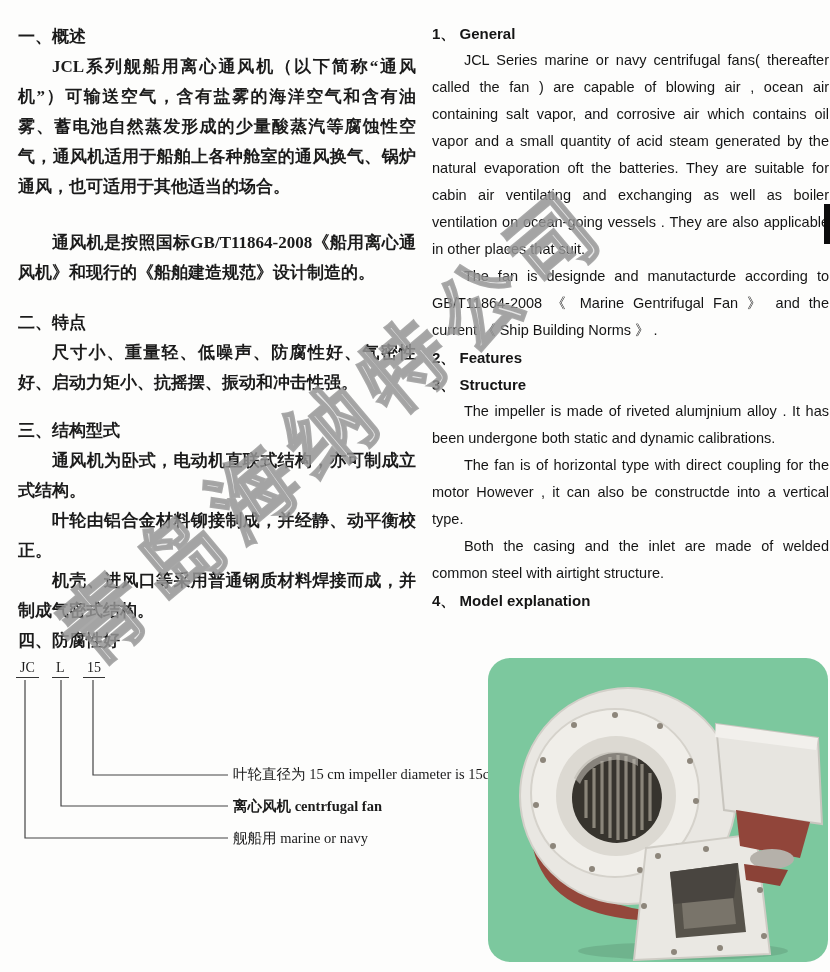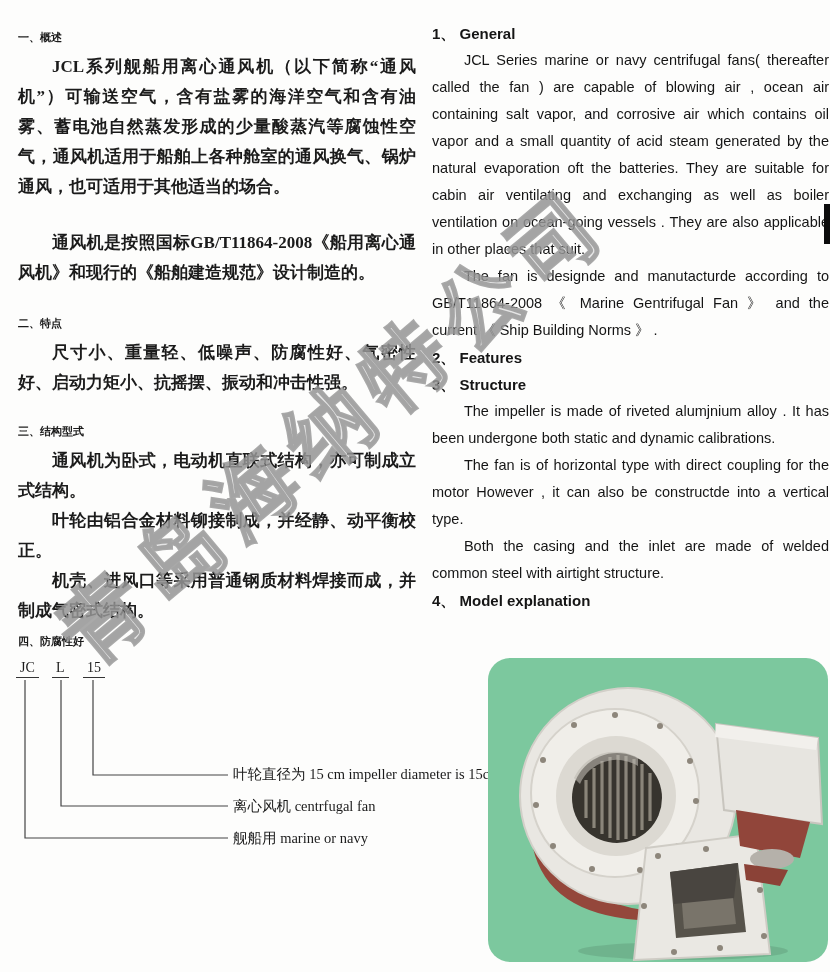--- a/index.html
+++ b/index.html
@@ -16,21 +16,21 @@
     color:rgba(170,170,170,0.28);
     -webkit-text-stroke:2.5px rgba(148,148,148,0.8);
     pointer-events:none;
     font-family:"Liberation Serif", serif;
   }
   
   .col-left{
     position:absolute;left:18px;top:22px;width:398px;z-index:1;
     font-size:17px;line-height:30px;font-weight:700;text-align:justify;
   }
-  .col-left h3{font-size:11px;line-height:30px;margin:0;font-weight:700;}
+  .col-left h3{font-size:17px;line-height:30px;margin:0;font-weight:700;}
   .col-left p{margin:0;text-indent:2em;}
   .col-left p.gb{margin-top:26px;}
   .h-feat{margin-top:20px !important;}
   .h-struct{margin-top:18px !important;}
   .col-right{
     position:absolute;left:432px;top:20px;width:397px;z-index:1;
     font-family:"Liberation Sans", sans-serif;
     font-size:14.5px;line-height:27px;text-align:justify;color:#151515;
   }
   .col-right h3{font-size:15px;line-height:27px;margin:0;font-weight:700;}
@@ -81,21 +81,21 @@
 
 <svg class="diagram-svg" width="420" height="200" viewBox="0 0 420 200">
   <g stroke="#444" stroke-width="1.2" fill="none">
     <polyline points="25,22 25,180 228,180"></polyline>
     <polyline points="61,22 61,148 228,148"></polyline>
     <polyline points="93,22 93,117 228,117"></polyline>
   </g>
 </svg>
 
 <div class="diagram-label" style="top:764px;">叶轮直径为 15 cm impeller diameter is 15cm</div>
-<div class="diagram-label" style="top:796px;">离心风机 centrfugal fan</div>
+<div class="diagram-label" style="top:796px;font-weight:bold;">离心风机 centrfugal fan</div>
 <div class="diagram-label" style="top:828px;">舰船用 marine or navy</div>
 
 <div class="col-right">
   <h3>1、 General</h3>
   <p>JCL Series marine or navy centrifugal fans( thereafter called the fan ) are capable of blowing air , ocean air containing salt vapor, and corrosive air which contains oil vapor and a small quantity of acid steam generated by the natural evaporation oft the batteries. They are suitable for cabin air ventilating and exchanging as well as boiler ventilation on ocean-going vessels . They are also applicable in other places that suit.</p>
   <p>The fan is designde and manutacturde according to GB/T11864-2008 《 Marine Gentrifugal Fan 》 and the current 《 Ship Building Norms 》 .</p>
   <h3>2、 Features</h3>
   <h3>3、 Structure</h3>
   <p>The impeller is made of riveted alumjnium alloy . It has been undergone both static and dynamic calibrations.</p>
   <p>The fan is of horizontal type with direct coupling for the motor However , it can also be constructde into a vertical type.</p>

